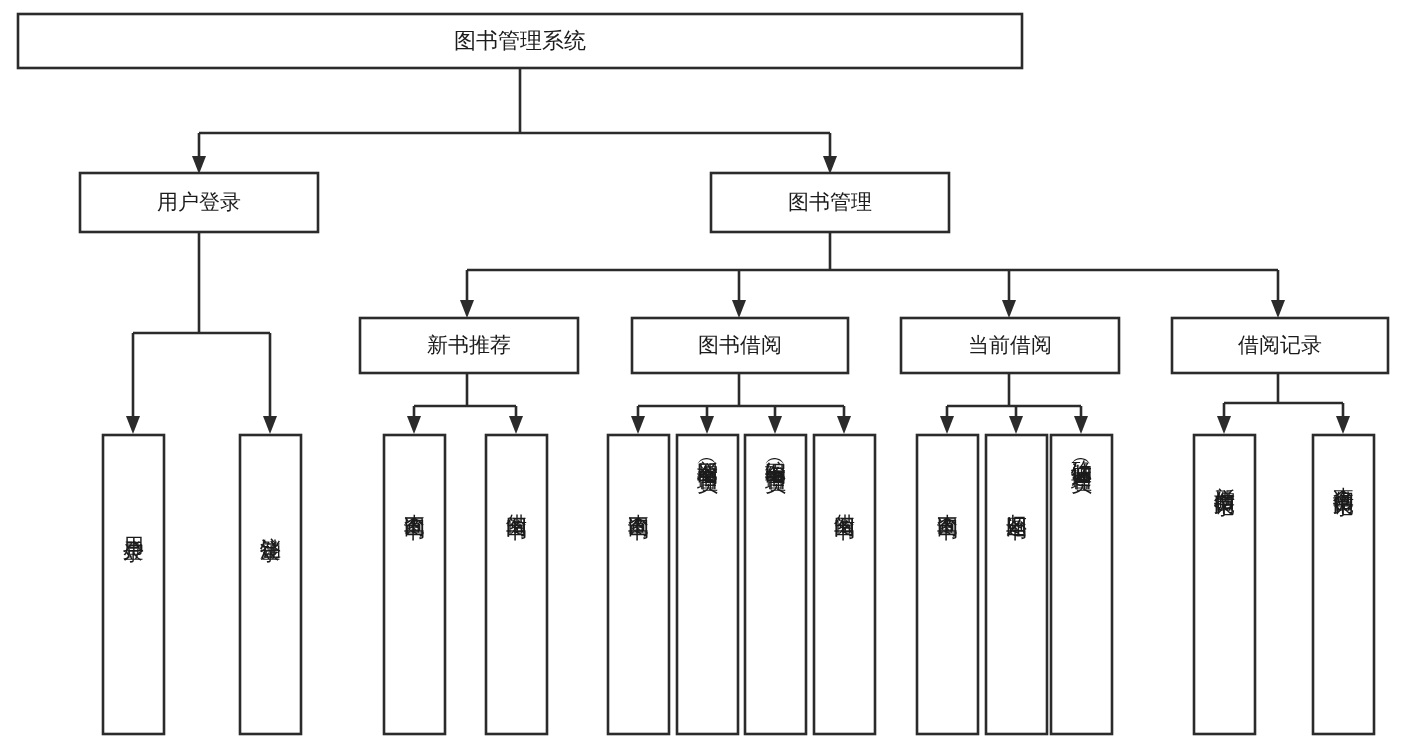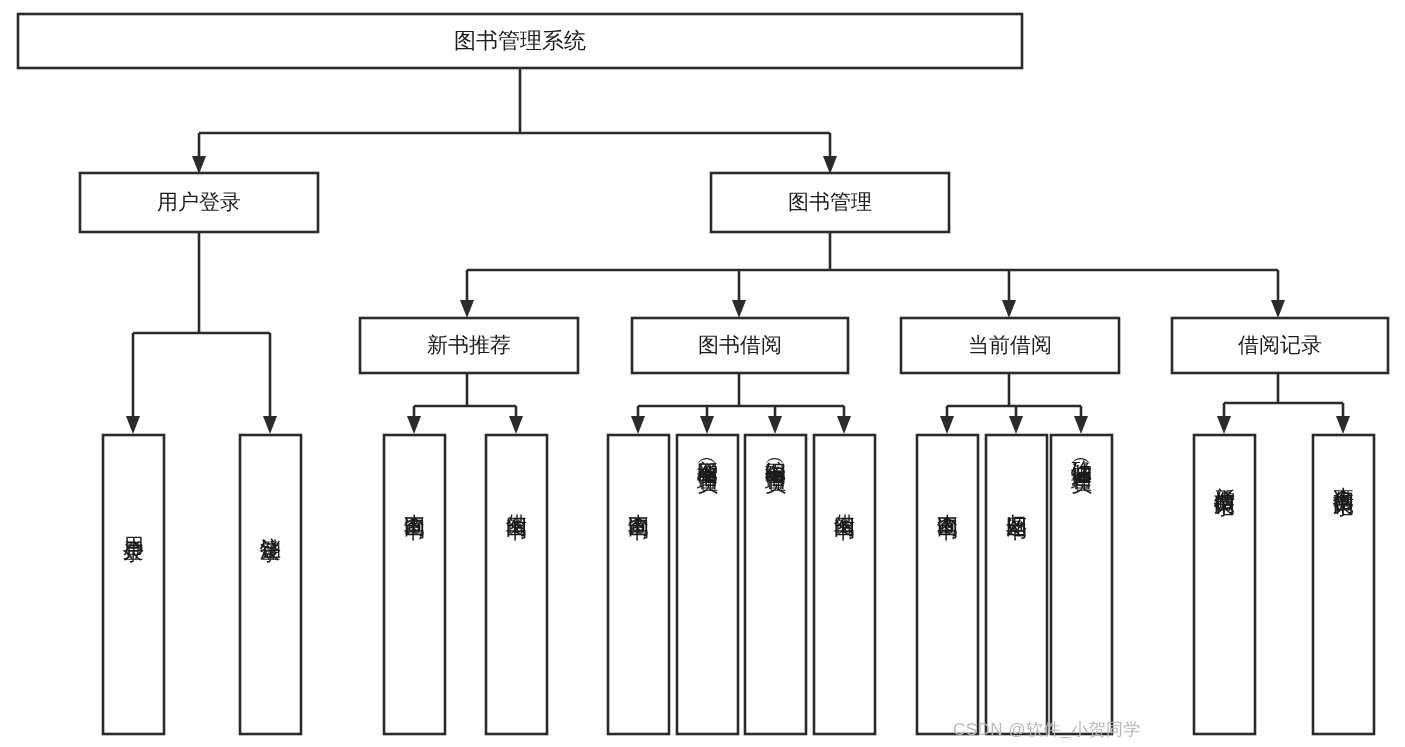--- a/index.html
+++ b/index.html
@@ -11,21 +11,20 @@
     width: 1405px;
     height: 747px;
     font-family: "Liberation Sans", "DejaVu Sans", sans-serif;
     overflow: hidden;
     position: relative;
   }
   #diagram-root {
     position: relative;
     width: 1123px;
     height: 747px;
-    padding-left: 24px;
   }
   svg#tree-svg {
     position: absolute;
     left: 0;
     top: 0;
     width: 1405px;
     height: 747px;
   }
   .node-box {
     fill: #ffffff;
@@ -234,14 +233,13 @@
     <span class="leaf-label" style="margin-top:8px;">确认归还（管理员）</span>
   </div>
 
   <div class="leaf-label-wrap" style="left:1194px; top:435px; width:61px; height:299px;">
     <span class="leaf-label" style="margin-top:35px;">新增借阅记录</span>
   </div>
   <div class="leaf-label-wrap" style="left:1313px; top:435px; width:61px; height:299px;">
     <span class="leaf-label" style="margin-top:35px;">查询借阅记录</span>
   </div>
 
-  <div class="watermark">CSDN @软件_小贺同学</div>
 </div>
 
 </body></html>

